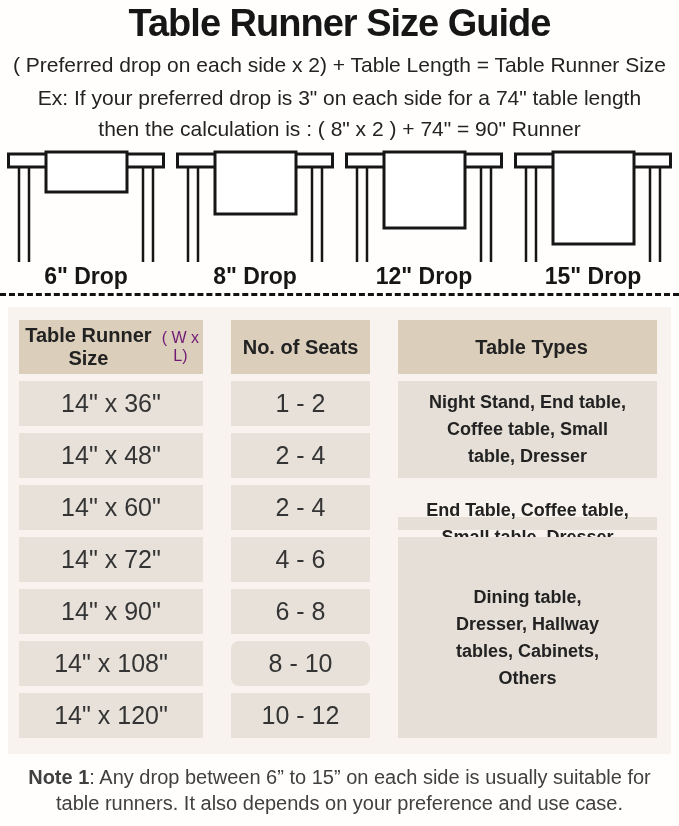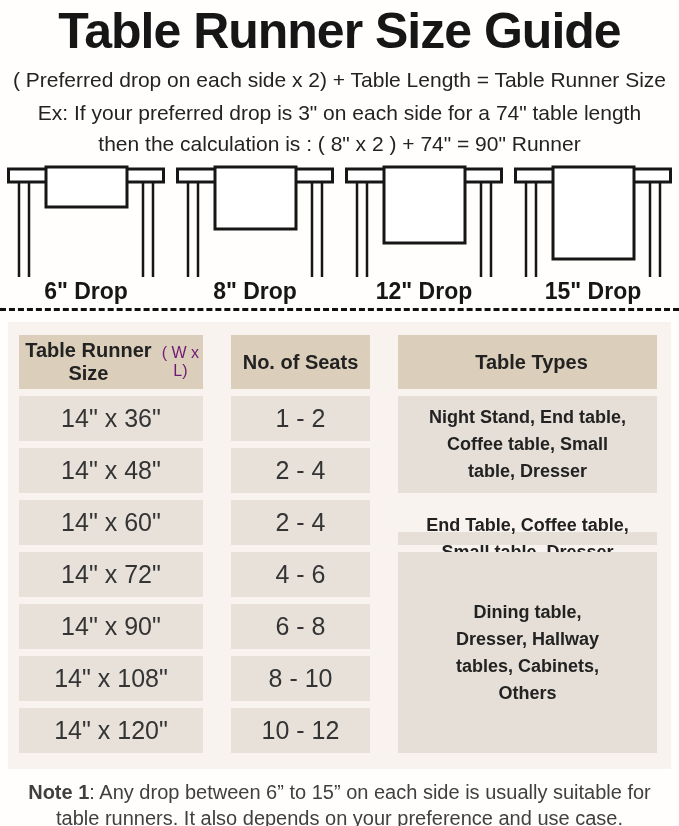--- a/index.html
+++ b/index.html
@@ -8,21 +8,21 @@
     width: 679px; height: 826px;
     font-family: "Liberation Sans", "DejaVu Sans", sans-serif;
     color: #1d1d1d;
     overflow: hidden;
   }
   .page { width: 679px; height: 826px; background: #fffefd; }
 
   
   .top { text-align: center; padding-top: 2px; }
   .title {
-    font-size: 50px; font-weight: 700; letter-spacing: -1px;
+    font-size: 38px; font-weight: 700; letter-spacing: -1px;
     color: #161616; margin-bottom: 8px;
   }
   .formula { font-size: 21px; color: #232323; margin-bottom: 9px; }
   .ex-line { font-size: 21px; color: #232323; margin-bottom: 7px; }
 
   
   .illustrations {
     display: flex; justify-content: space-between;
     padding: 2px 6px 0 6px;
   }
@@ -135,21 +135,21 @@
       <div class="cell dcell" style="grid-column:1; grid-row:5;">14" x 72"</div>
       <div class="cell dcell" style="grid-column:1; grid-row:6;">14" x 90"</div>
       <div class="cell dcell" style="grid-column:1; grid-row:7;">14" x 108"</div>
       <div class="cell dcell" style="grid-column:1; grid-row:8;">14" x 120"</div>
 
       <div class="cell dcell" style="grid-column:2; grid-row:2;">1 - 2</div>
       <div class="cell dcell" style="grid-column:2; grid-row:3;">2 - 4</div>
       <div class="cell dcell" style="grid-column:2; grid-row:4;">2 - 4</div>
       <div class="cell dcell" style="grid-column:2; grid-row:5;">4 - 6</div>
       <div class="cell dcell" style="grid-column:2; grid-row:6;">6 - 8</div>
-      <div class="cell dcell" style="grid-column:2; grid-row:7;">8 - 10</div>
+      <div class="cell dcell" style="grid-column:2; grid-row:7;border-radius:8px;">8 - 10</div>
       <div class="cell dcell" style="grid-column:2; grid-row:8;">10 - 12</div>
 
       <div class="cell tcell" style="grid-column:3; grid-row:2 / span 2;">Night Stand, End table,
 Coffee table, Small
 table, Dresser</div>
       <div class="cell tcell" style="grid-column:3; grid-row:4;margin-top:32px;">End Table, Coffee table,
 Small table, Dresser</div>
       <div class="cell tcell" style="grid-column:3; grid-row:5 / span 4;">Dining table,
 Dresser, Hallway
 tables, Cabinets,

